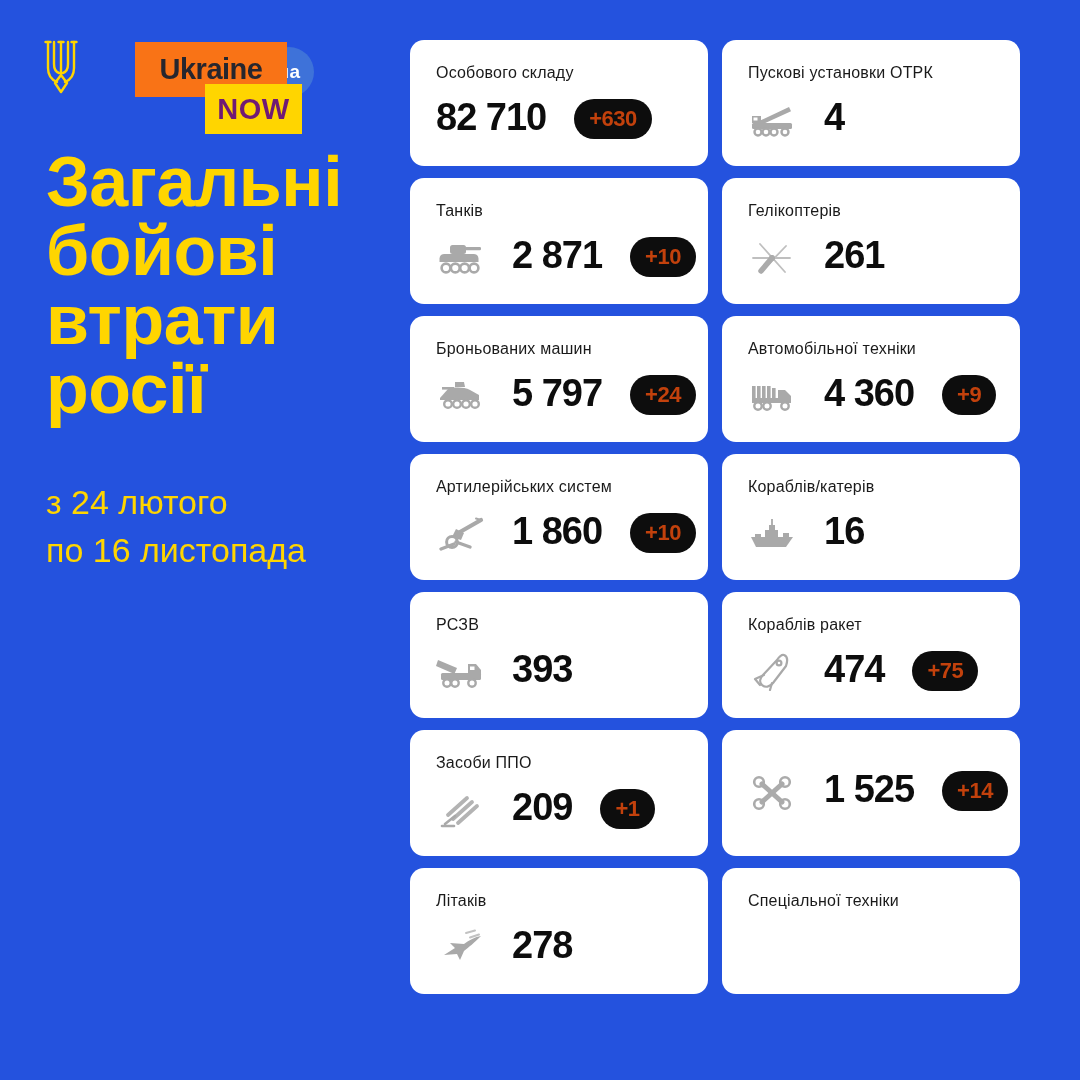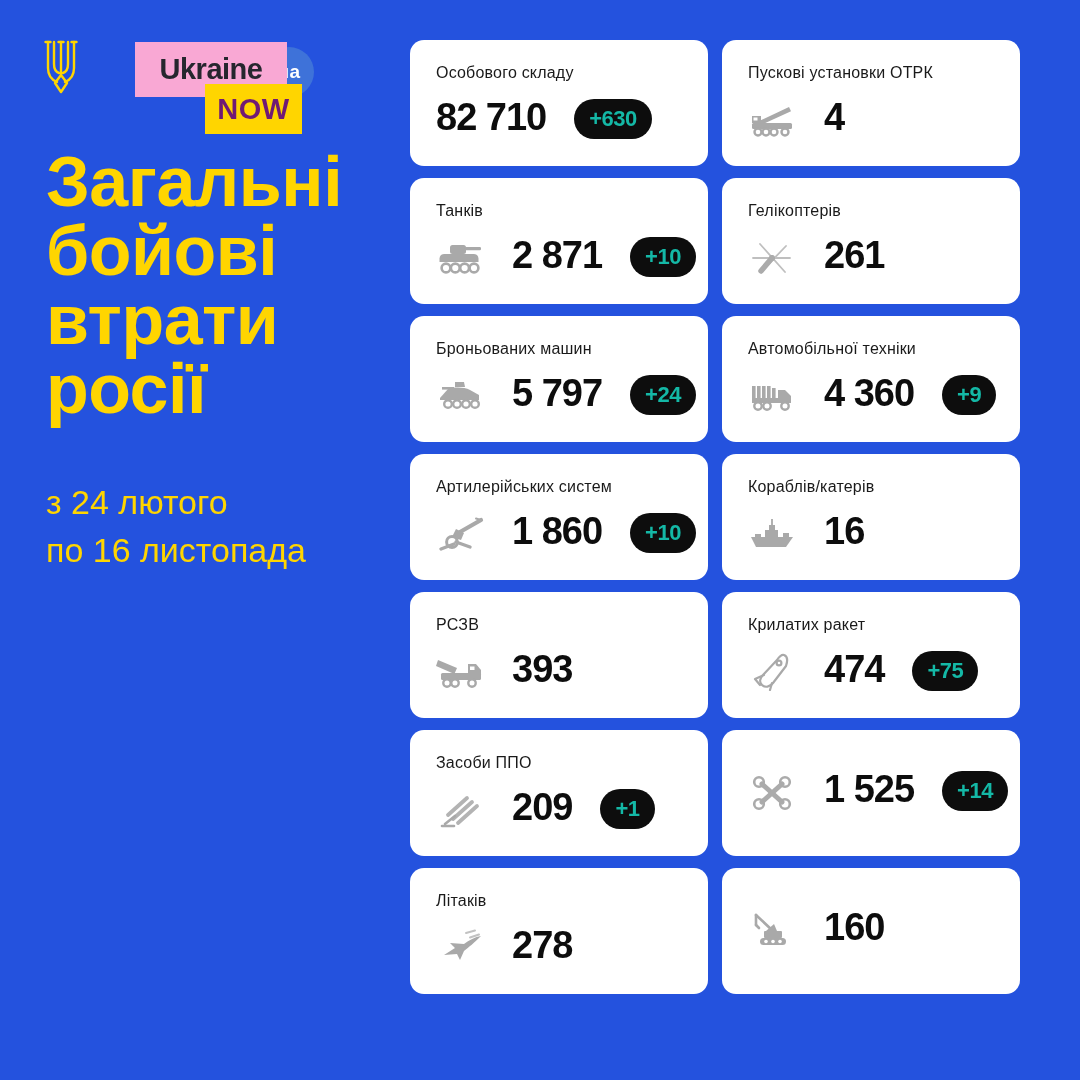--- a/index.html
+++ b/index.html
@@ -10,21 +10,21 @@
   }
   
   .trident{position:absolute;left:44px;top:38px;}
   .logo{position:absolute;left:135px;top:40px;width:200px;height:100px;}
   .ua-circle{
     position:absolute;left:129px;top:7px;width:50px;height:50px;border-radius:50%;
     background:var(--ua,#3E72D9);color:#fff;font-weight:700;font-size:19px;
     display:flex;align-items:center;justify-content:center;z-index:1;letter-spacing:.5px;
   }
   .logo-white{
-    position:absolute;left:0;top:2px;width:152px;height:55px;background:#f9a8d4;z-index:2;
+    position:absolute;left:0;top:2px;width:152px;height:55px;background:#f97316;z-index:2;
     display:flex;align-items:center;justify-content:center;
     color:#26262e;font-weight:700;font-size:29px;letter-spacing:-0.5px;
   }
   .logo-yellow{
     position:absolute;left:70px;top:44px;width:97px;height:50px;background:var(--accent,#FFD500);z-index:3;
     display:flex;align-items:center;justify-content:center;
     color:#701a75;font-weight:700;font-size:29px;letter-spacing:.5px;
   }
   .title{position:absolute;left:46px;top:148px;margin:0;color:var(--accent,#FFD500);
     font-size:70px;line-height:69px;font-weight:700;letter-spacing:-0.5px;}
@@ -45,21 +45,21 @@
   .card{
     background:#fff;border-radius:14px;box-sizing:border-box;
     padding:24px 26px 18px 26px;display:flex;flex-direction:column;
   }
   .card-label{font-size:16px;color:#1a1a1a;font-weight:500;letter-spacing:.2px;white-space:nowrap;}
   .card-row{display:flex;align-items:flex-end;gap:28px;margin-top:13px;height:44px;}
   .card-icon{width:48px;flex:none;display:flex;align-items:center;justify-content:center;}
   .card-value{font-size:38px;font-weight:700;color:#0d0d0d;letter-spacing:-1px;white-space:nowrap;}
   .card-delta{
     display:inline-flex;align-items:center;height:40px;padding:0 15px;border-radius:21px;
-    background:var(--badge,#0d0d0d);color:#14b8a6;font-size:22px;font-weight:700;letter-spacing:-0.5px;
+    background:var(--badge,#0d0d0d);color:#c2410c;font-size:22px;font-weight:700;letter-spacing:-0.5px;
   }
 </style>
 </head>
 <body>
 
 <div class="poster" style="--bg: #2452DE; --accent: #FFD500; --badge: #0D0D0D; --icon: #A9A9A9; --ua: #3E72D9; --footnote: #D7CB4D;">
 
   <svg class="trident" width="34" height="58" viewBox="0 0 34 58">
     <g fill="none" stroke="#FFD500" stroke-width="2.4" stroke-linecap="round" stroke-linejoin="round">
       <path d="M4 4 v26 c0 8 4 12 9 14"></path>
@@ -317,21 +317,21 @@
               </g>
               <path d="M24 4v6" stroke="#A9A9A9" stroke-width="1.8"></path>
             </svg>
           </span>
       <span class="card-value">16</span>
 
     </div>
   </div>
 
   <div class="card">
-    <div class="card-label">Крилатих ракет</div>
+    <div class="card-label">Кораблів ракет</div>
     <div class="card-row">
       <span class="card-icon">
             <svg width="48" height="38" viewBox="0 0 48 38">
               <g fill="none" stroke="#A9A9A9" stroke-width="2.2" stroke-linejoin="round" stroke-linecap="round">
                 <path d="M36 2c3 1 4 5 2 11L25 30c-3 4-8 5-11 2s-2-7 1-10L29 7c2-3 4-6 7-5z"></path>
                 <path d="M16 22l-9 4 5 6"></path>
                 <path d="M24 30l-2 7"></path>
                 <circle cx="31" cy="10" r="2.4"></circle>
               </g>
             </svg>
@@ -356,38 +356,16 @@
                 <circle cx="37" cy="31" r="4.8"></circle>
               </g>
             </svg>
           </span>
       <span class="card-value">1 525</span>
       <span class="card-delta">+14</span>
     </div>
   </div>
 
   <div class="card">
-    <div class="card-row">
-      <span class="card-icon">
-            <svg width="48" height="38" viewBox="0 0 48 38">
-              <g stroke="#A9A9A9" stroke-width="2.6" fill="none" stroke-linecap="round">
-                <path d="M25 20L8 4"></path>
-                <path d="M8 4v10"></path>
-                <path d="M8 14l3 3"></path>
-              </g>
-              <g fill="#A9A9A9">
-                <path d="M18 20l8-7 3 7z"></path>
-                <rect x="16" y="20" width="18" height="7" rx="1"></rect>
-                <rect x="12" y="27" width="26" height="7" rx="3.5"></rect>
-              </g>
-              <g fill="#fff">
-                <circle cx="18" cy="30.5" r="1.8"></circle>
-                <circle cx="25" cy="30.5" r="1.8"></circle>
-                <circle cx="32" cy="30.5" r="1.8"></circle>
-              </g>
-            </svg>
-          </span>
-      <span class="card-value">160</span>
-
-    </div>
+    <div class="card-label">Спеціальної техніки</div>
   </div>
 </div>
 </div>
 
 </body></html>

